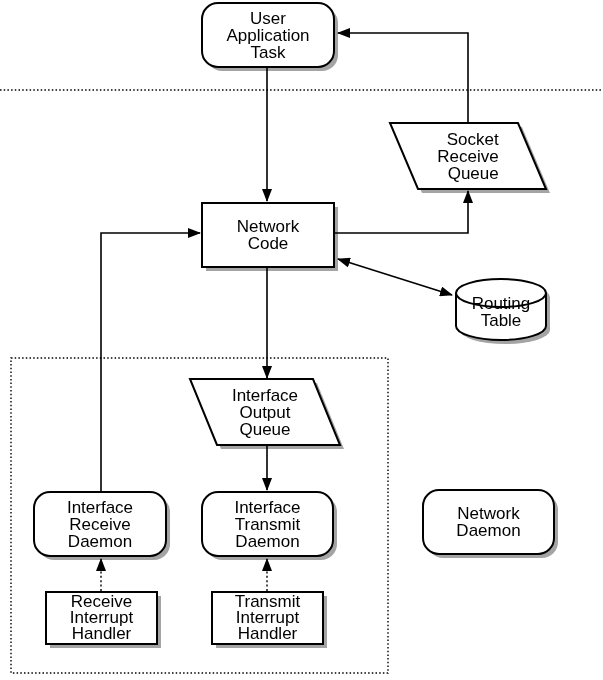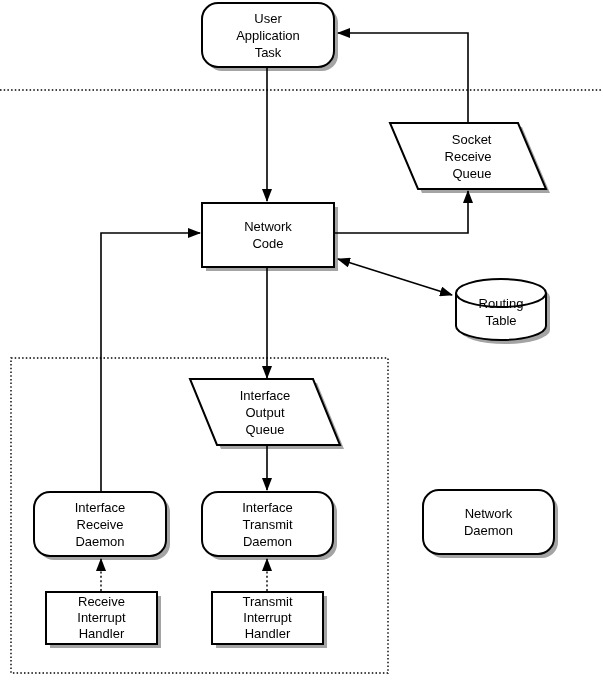--- a/index.html
+++ b/index.html
@@ -12,21 +12,21 @@
     overflow: hidden;
   }
   .stage svg { position: absolute; left: 0; top: 0; }
   .label {
     position: absolute;
     display: flex;
     align-items: center;
     justify-content: center;
     text-align: center;
     white-space: pre-line;
-    font-size: 13px;
+    font-size: 17px;
     line-height: 17px;
     color: #000000;
   }
   .label.tight { line-height: 16px; }
 </style>
 </head>
 <body>
 
 <div class="stage">
 

